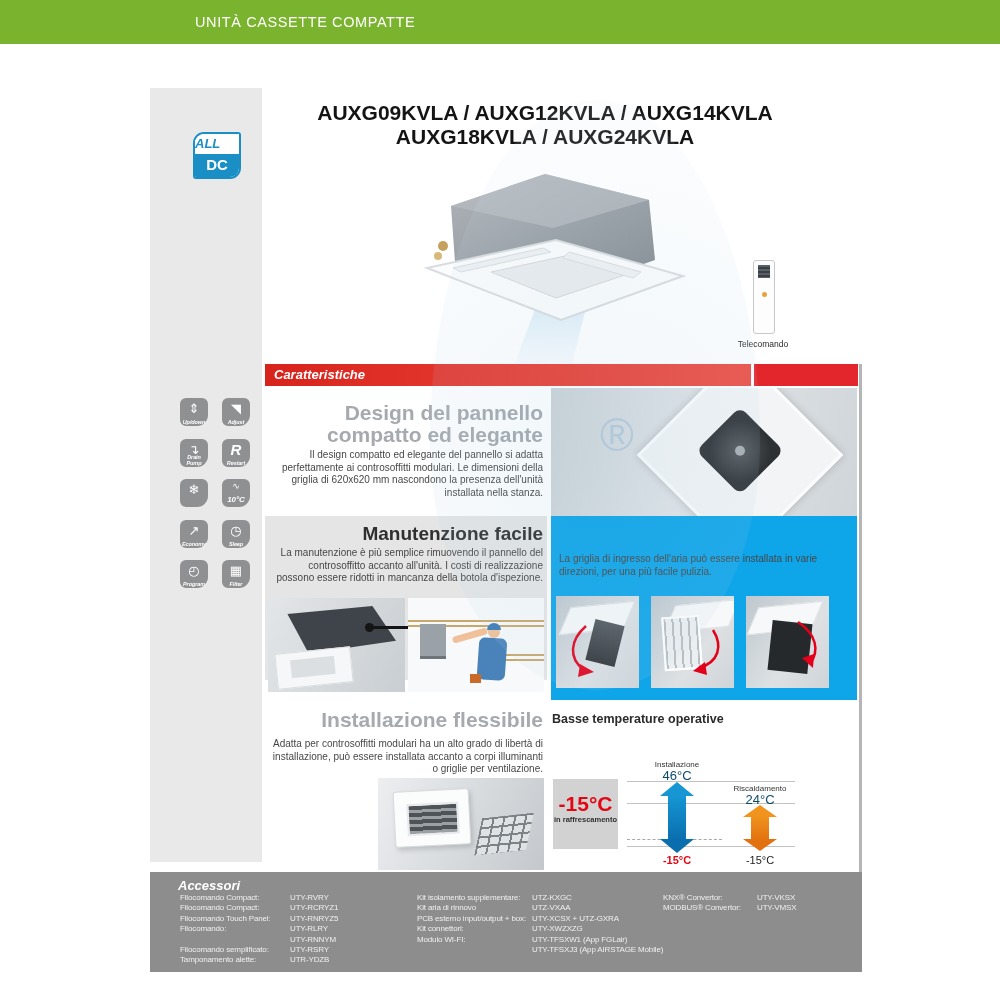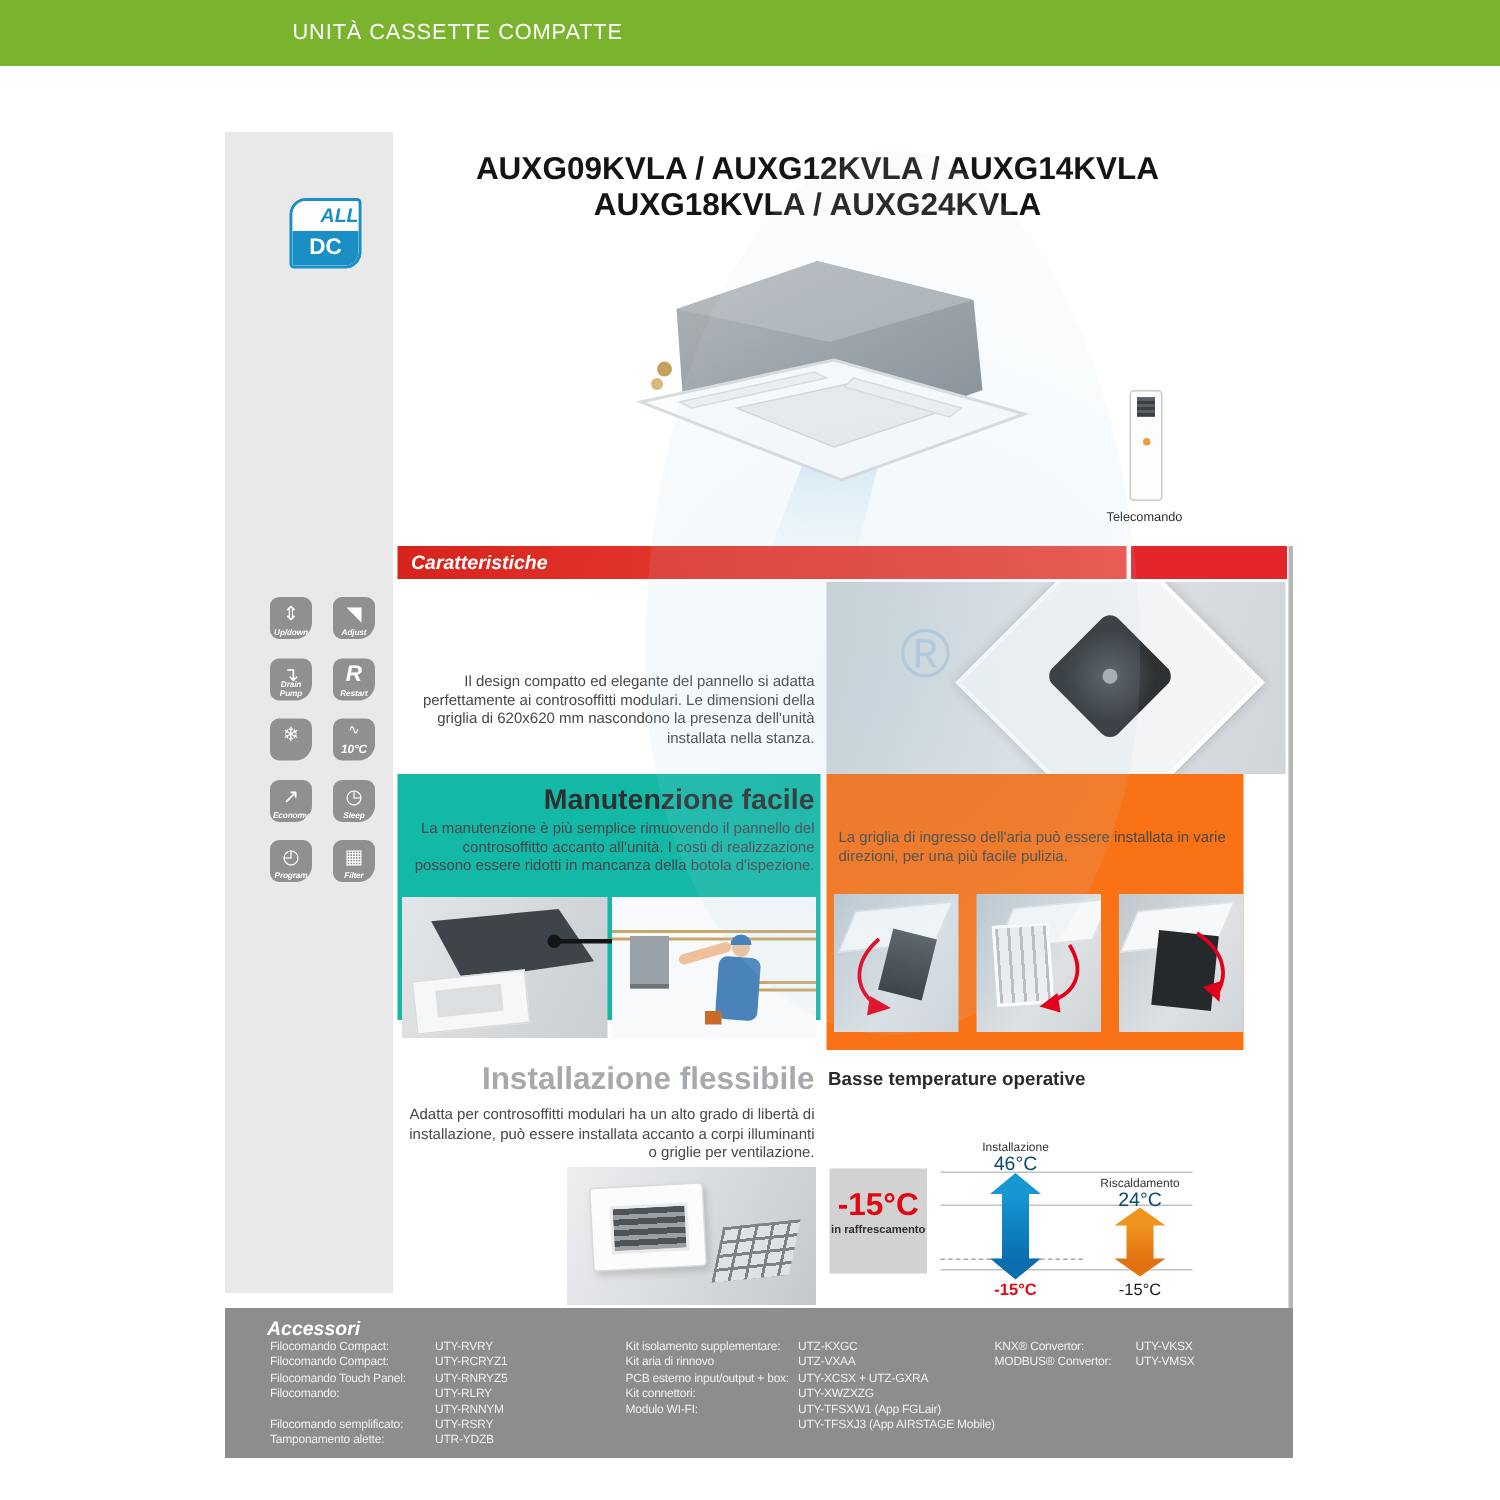--- a/index.html
+++ b/index.html
@@ -23,21 +23,21 @@
   .wm-r{left:600px;top:408px;z-index:4;font-size:46px;color:#9fc0d8;opacity:.6;pointer-events:none;}
 
   
   .models{left:285px;top:101px;width:520px;text-align:center;font-weight:bold;
           font-size:21px;line-height:24px;color:#141414;z-index:2;}
 
   
   .badge{left:193px;top:132px;width:44px;height:43px;border:2px solid #1a8fc6;
          border-radius:11px 3px 11px 3px;overflow:hidden;background:#fff;z-index:2;}
   .badge .b-top{height:20px;background:#fff;color:#1a8fc6;font-style:italic;font-weight:bold;
-                font-size:13px;text-align:right;line-height:20px;}
+                font-size:13px;text-align:left;line-height:20px;}
   .badge .b-bot{height:23px;background:#1a8fc6;color:#fff;font-weight:bold;
                 font-size:15px;text-align:center;line-height:21px;}
 
   
   .product{left:393px;top:168px;width:300px;height:200px;z-index:2;}
   .remote{left:753px;top:260px;width:20px;height:72px;background:#fdfdfd;border:1px solid #c9c9c9;
           border-radius:3px;z-index:2;}
   .remote .r-screen{margin:4px auto 0;width:12px;height:13px;background:#3a3f44;
           background-image:repeating-linear-gradient(180deg,#5a6067 0 2px,#3a3f44 2px 4px);}
   .remote .r-dot{margin:14px auto 0;width:5px;height:5px;border-radius:50%;background:#e8a13c;}
@@ -72,22 +72,22 @@
   
   .design-photo{left:551px;top:388px;width:306px;height:128px;overflow:hidden;z-index:1;
                 background:linear-gradient(105deg,#ccd2d6 0%,#e0e4e7 45%,#d0d5d9 100%);}
   .dp-diamond{position:absolute;left:116px;top:-6px;width:140px;height:140px;background:#f2f4f5;
               border:3px solid #fbfcfc;transform:rotate(45deg);box-shadow:0 0 8px rgba(0,0,0,.18);}
   .dp-fan{position:absolute;left:36px;top:36px;width:62px;height:62px;border-radius:8px;
           background:radial-gradient(circle,#565b5f 0%,#2e3134 70%);}
   .dp-hub{position:absolute;left:26px;top:26px;width:10px;height:10px;border-radius:50%;background:#a8adb1;}
 
   
-  .maint-left{left:265px;top:516px;width:282px;height:164px;background:#14b8a6;z-index:1;}
-  .maint-right{left:551px;top:516px;width:278px;height:184px;background:#f97316;z-index:1;}
+  .maint-left{left:265px;top:516px;width:282px;height:164px;background:#e5e5e5;z-index:1;}
+  .maint-right{left:551px;top:516px;width:306px;height:184px;background:#0ea5e9;z-index:1;}
   .maint-title{position:absolute;top:7px;left:4px;right:4px;}
   .maint-body{position:absolute;top:31px;left:6px;right:4px;}
   .maint-note{position:absolute;top:36px;left:8px;width:284px;font-size:10px;line-height:13px;color:#474747;}
 
   
   .m-illu{position:absolute;left:3px;top:80px;width:276px;height:96px;}
   .mi-photo{position:absolute;left:0;top:2px;width:137px;height:94px;
             background:linear-gradient(115deg,#e3e6e8,#c9ced2);overflow:hidden;}
   .mi-panel{position:absolute;left:10px;top:8px;width:118px;height:58px;background:#3f444a;
             clip-path:polygon(8% 14%,80% 0%,100% 60%,26% 82%);}
@@ -257,20 +257,24 @@
     <div class="feat-icon">
       <span class="glyph">◴</span>
       <span class="ilabel">Program</span>
     </div>
     <div class="feat-icon">
       <span class="glyph">▦</span>
       <span class="ilabel">Filter</span>
     </div>
   </div>
 
+  <div class="abs col-l h-gray" style="top:402px;">
+    <div>Design del pannello</div>
+    <div>compatto ed elegante</div>
+  </div>
   <div class="abs col-l body-txt" style="top:449px;">Il design compatto ed elegante del pannello si adatta perfettamente ai controsoffitti modulari. Le dimensioni della griglia di 620x620 mm nascondono la presenza dell'unità installata nella stanza.</div>
   <div class="abs design-photo">
     <div class="dp-diamond">
       <div class="dp-fan">
         <div class="dp-hub"></div>
       </div>
     </div>
   </div>
 
   <div class="abs maint-left">

